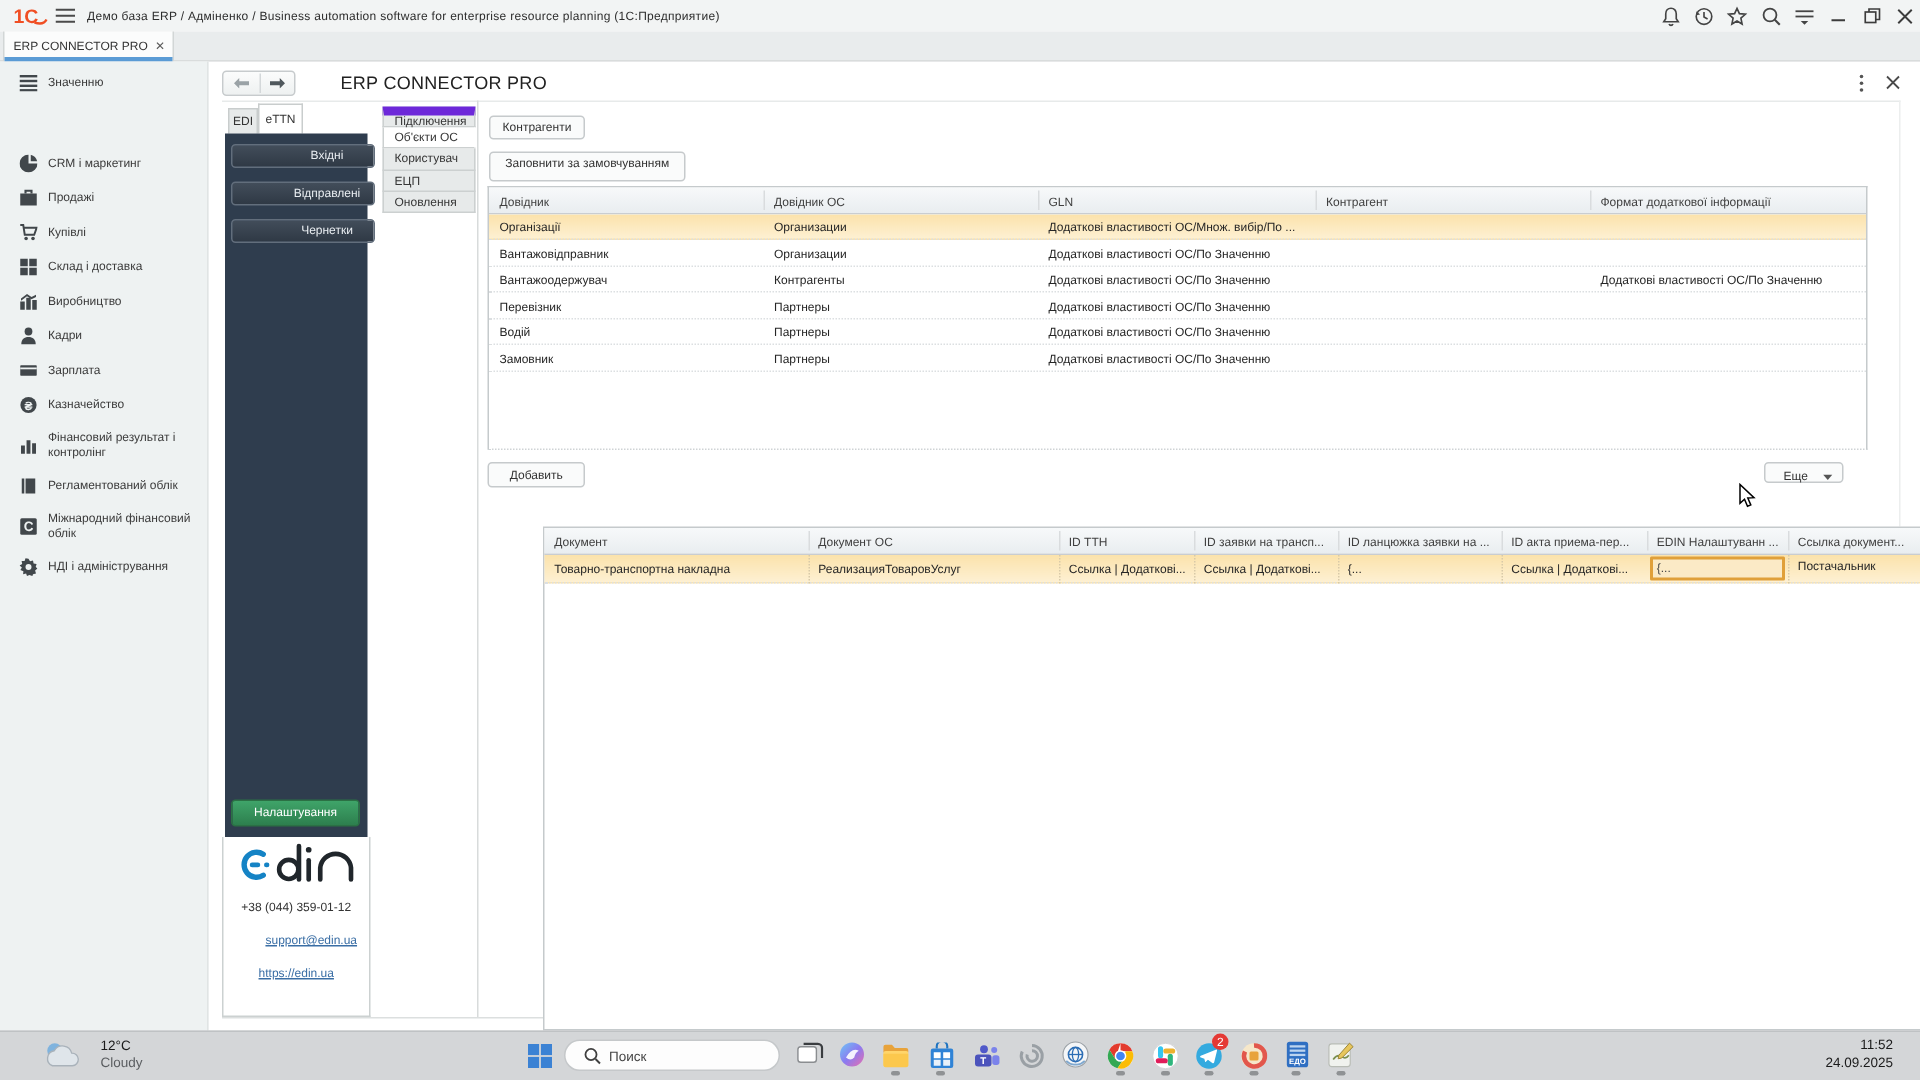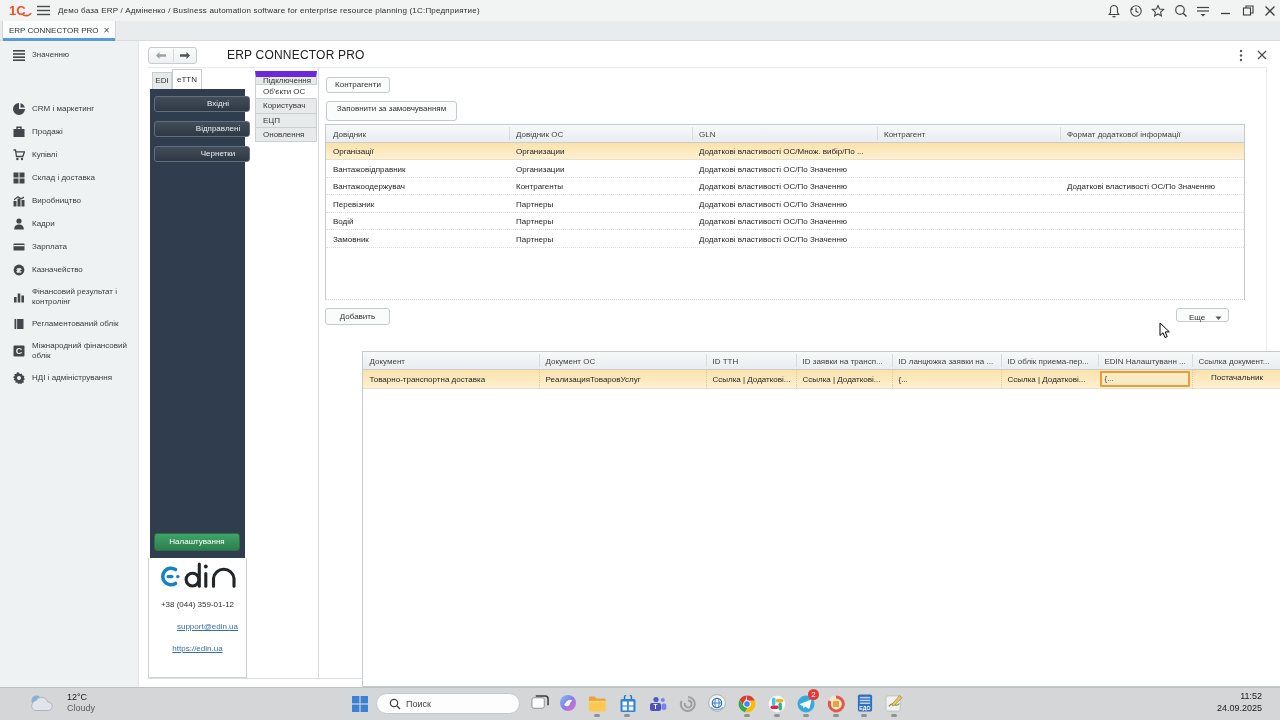--- a/index.html
+++ b/index.html
@@ -339,41 +339,41 @@
     <div class="abs" style="left:433px;top:2px;width:1px;height:13px;background:#d9dcde"></div>
     <div class="abs" style="left:529px;top:2px;width:1px;height:13px;background:#d9dcde"></div>
     <div class="abs" style="left:638px;top:2px;width:1px;height:13px;background:#d9dcde"></div>
     <div class="abs" style="left:735px;top:2px;width:1px;height:13px;background:#d9dcde"></div>
     <div class="abs" style="left:829px;top:2px;width:1px;height:13px;background:#d9dcde"></div>
     <div class="th" style="left:7px">Документ</div>
     <div class="th" style="left:183px">Документ ОС</div>
     <div class="th" style="left:350px">ID ТТН</div>
     <div class="th" style="left:440px">ID заявки на трансп...</div>
     <div class="th" style="left:536px">ID ланцюжка заявки на ...</div>
-    <div class="th" style="left:645px">ID облік приема-пер...</div>
+    <div class="th" style="left:645px">ID акта приема-пер...</div>
     <div class="th" style="left:742px">EDIN Налаштуванн ...</div>
     <div class="th" style="left:836px">Ссылка документ...</div>
   </div>
   <div class="row selrow" style="top:17.5px;height:19px;">
     <div class="abs" style="left:176px;top:0;width:1px;height:19px;border-left:1px dotted #d8c9a8"></div>
     <div class="abs" style="left:343px;top:0;width:1px;height:19px;border-left:1px dotted #d8c9a8"></div>
     <div class="abs" style="left:433px;top:0;width:1px;height:19px;border-left:1px dotted #d8c9a8"></div>
     <div class="abs" style="left:529px;top:0;width:1px;height:19px;border-left:1px dotted #d8c9a8"></div>
     <div class="abs" style="left:638px;top:0;width:1px;height:19px;border-left:1px dotted #d8c9a8"></div>
     <div class="abs" style="left:829px;top:0;width:1px;height:19px;border-left:1px dotted #d8c9a8"></div>
-    <div class="cell" style="left:7px;top:5.5px">Товарно-транспортна доставка</div>
+    <div class="cell" style="left:7px;top:5.5px">Товарно-транспортна накладна</div>
     <div class="cell" style="left:183px;top:5.5px">РеализацияТоваровУслуг</div>
     <div class="cell" style="left:350px;top:5.5px">Ссылка | Додаткові...</div>
     <div class="cell" style="left:440px;top:5.5px">Ссылка | Додаткові...</div>
     <div class="cell" style="left:536px;top:5.5px">{...</div>
     <div class="cell" style="left:645px;top:5.5px">Ссылка | Додаткові...</div>
     <div class="abs" style="left:737px;top:1px;width:90px;height:16px;border:2px solid #e0a03a;background:#fbeac6;border-radius:1px;">
         <span style="position:absolute;left:3px;top:1px;font-size:8px;color:#444">{...</span>
       </div>
-    <div class="cell" style="left:836px;top:3.5px;width:77px;text-align:center;">Постачальник</div>
+    <div class="cell" style="left:836px;top:3.5px;width:77px;text-align:left;">Постачальник</div>
   </div>
 </div>
 
 <svg class="abs" style="left:1159px;top:322px" width="12" height="17" viewBox="0 0 12 17">
     <path d="M1 1 L1 13.5 L4 10.8 L6 15.5 L8.2 14.6 L6.2 10 L10.3 9.8 Z" fill="#fff" stroke="#000" stroke-width="1"></path>
   </svg>
 
 <div id="taskbar"></div>
 
 <svg class="abs" style="left:28px;top:693px" width="27" height="20" viewBox="0 0 27 20">

